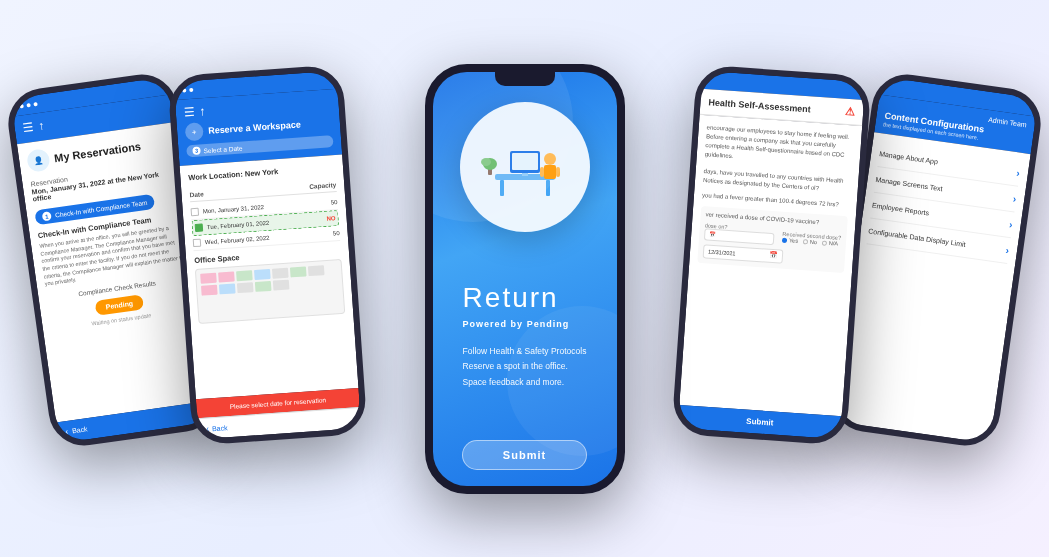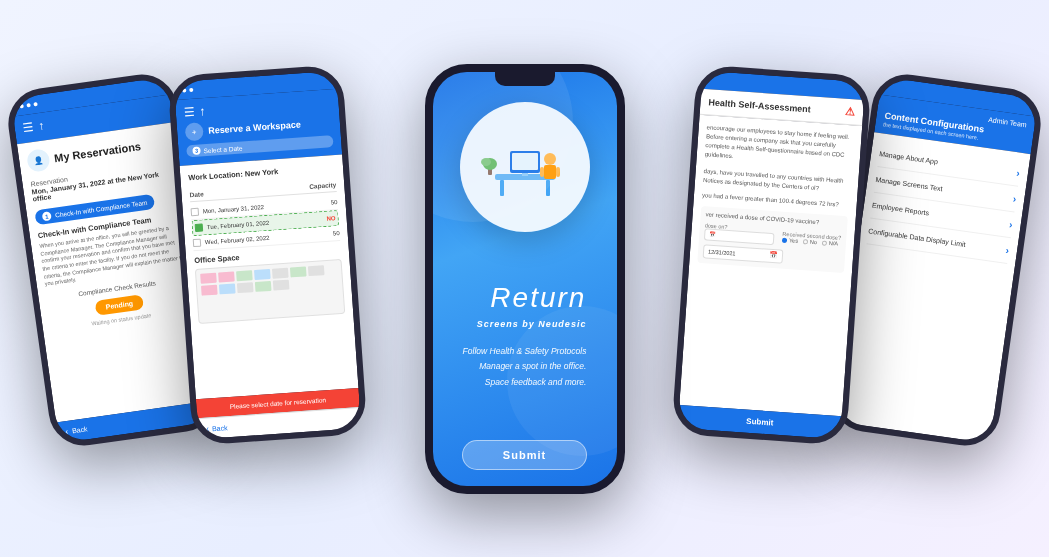--- a/index.html
+++ b/index.html
@@ -461,24 +461,23 @@
       background: rgba(255,255,255,0.9);
       display: flex;
       align-items: center;
       justify-content: center;
       box-shadow: 0 8px 30px rgba(0,0,0,0.2);
       margin-top: 10px;
     }
 
     
     .phone3-text-section {
-      text-align: right;
+      text-align: left;
       color: white;
       z-index: 1;
-      font-style: italic;
     }
 
     .return-title {
       font-size: 28px;
       font-weight: 300;
       letter-spacing: 2px;
       margin-bottom: 5px;
     }
 
     .powered-by {
@@ -829,24 +828,24 @@
           <rect x="76" y="38" width="4" height="10" rx="2" fill="#ffb74d"></rect>
 
           <rect x="8" y="38" width="4" height="8" rx="1" fill="#8d6e63"></rect>
           <ellipse cx="10" cy="35" rx="7" ry="6" fill="#66bb6a"></ellipse>
           <ellipse cx="6" cy="33" rx="5" ry="4" fill="#81c784"></ellipse>
         </svg>
       </div>
 
       <div class="phone3-text-section">
         <div class="return-title">Return</div>
-        <div class="powered-by">Screens by Neudesic</div>
+        <div class="powered-by">Powered by Pending</div>
         <div class="return-bullets">
           <div>Follow Health &amp; Safety Protocols</div>
-          <div>Manager a spot in the office.</div>
+          <div>Reserve a spot in the office.</div>
           <div>Space feedback and more.</div>
         </div>
       </div>
 
       <div class="phone3-submit">Submit</div>
     </div>
   </div>
 
   <div class="phone phone-4">
     <div class="status-bar"></div>

